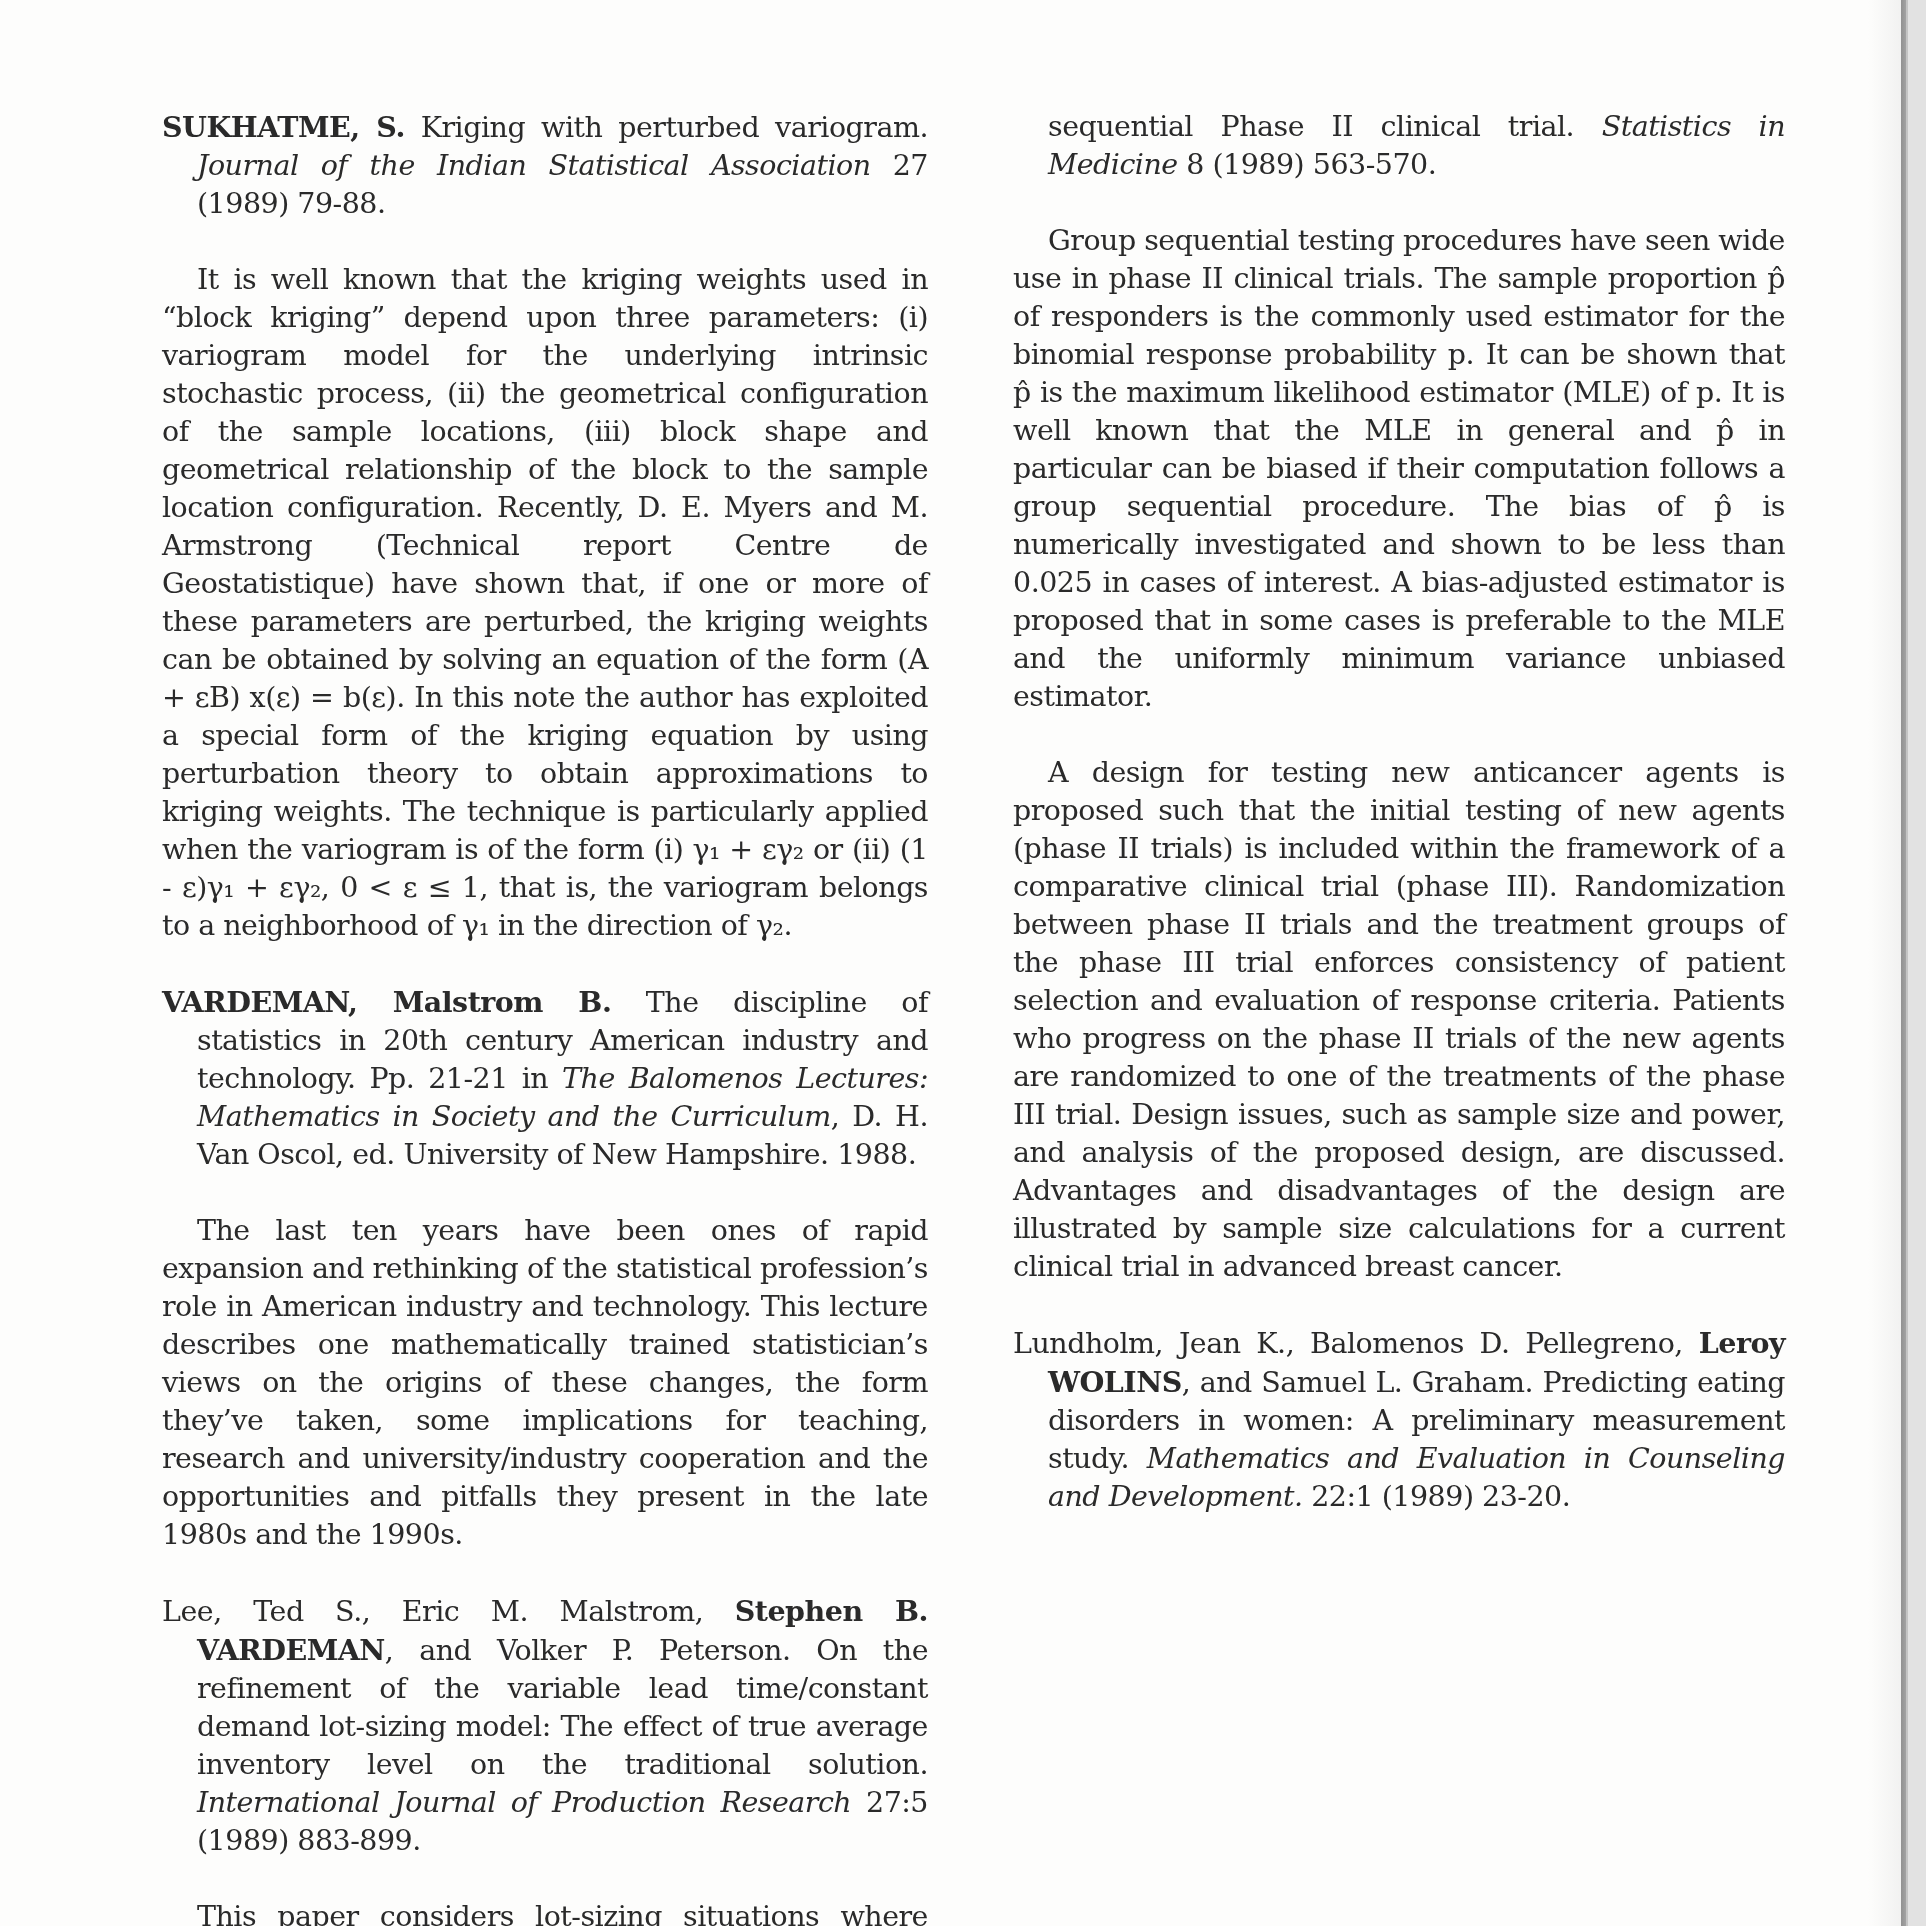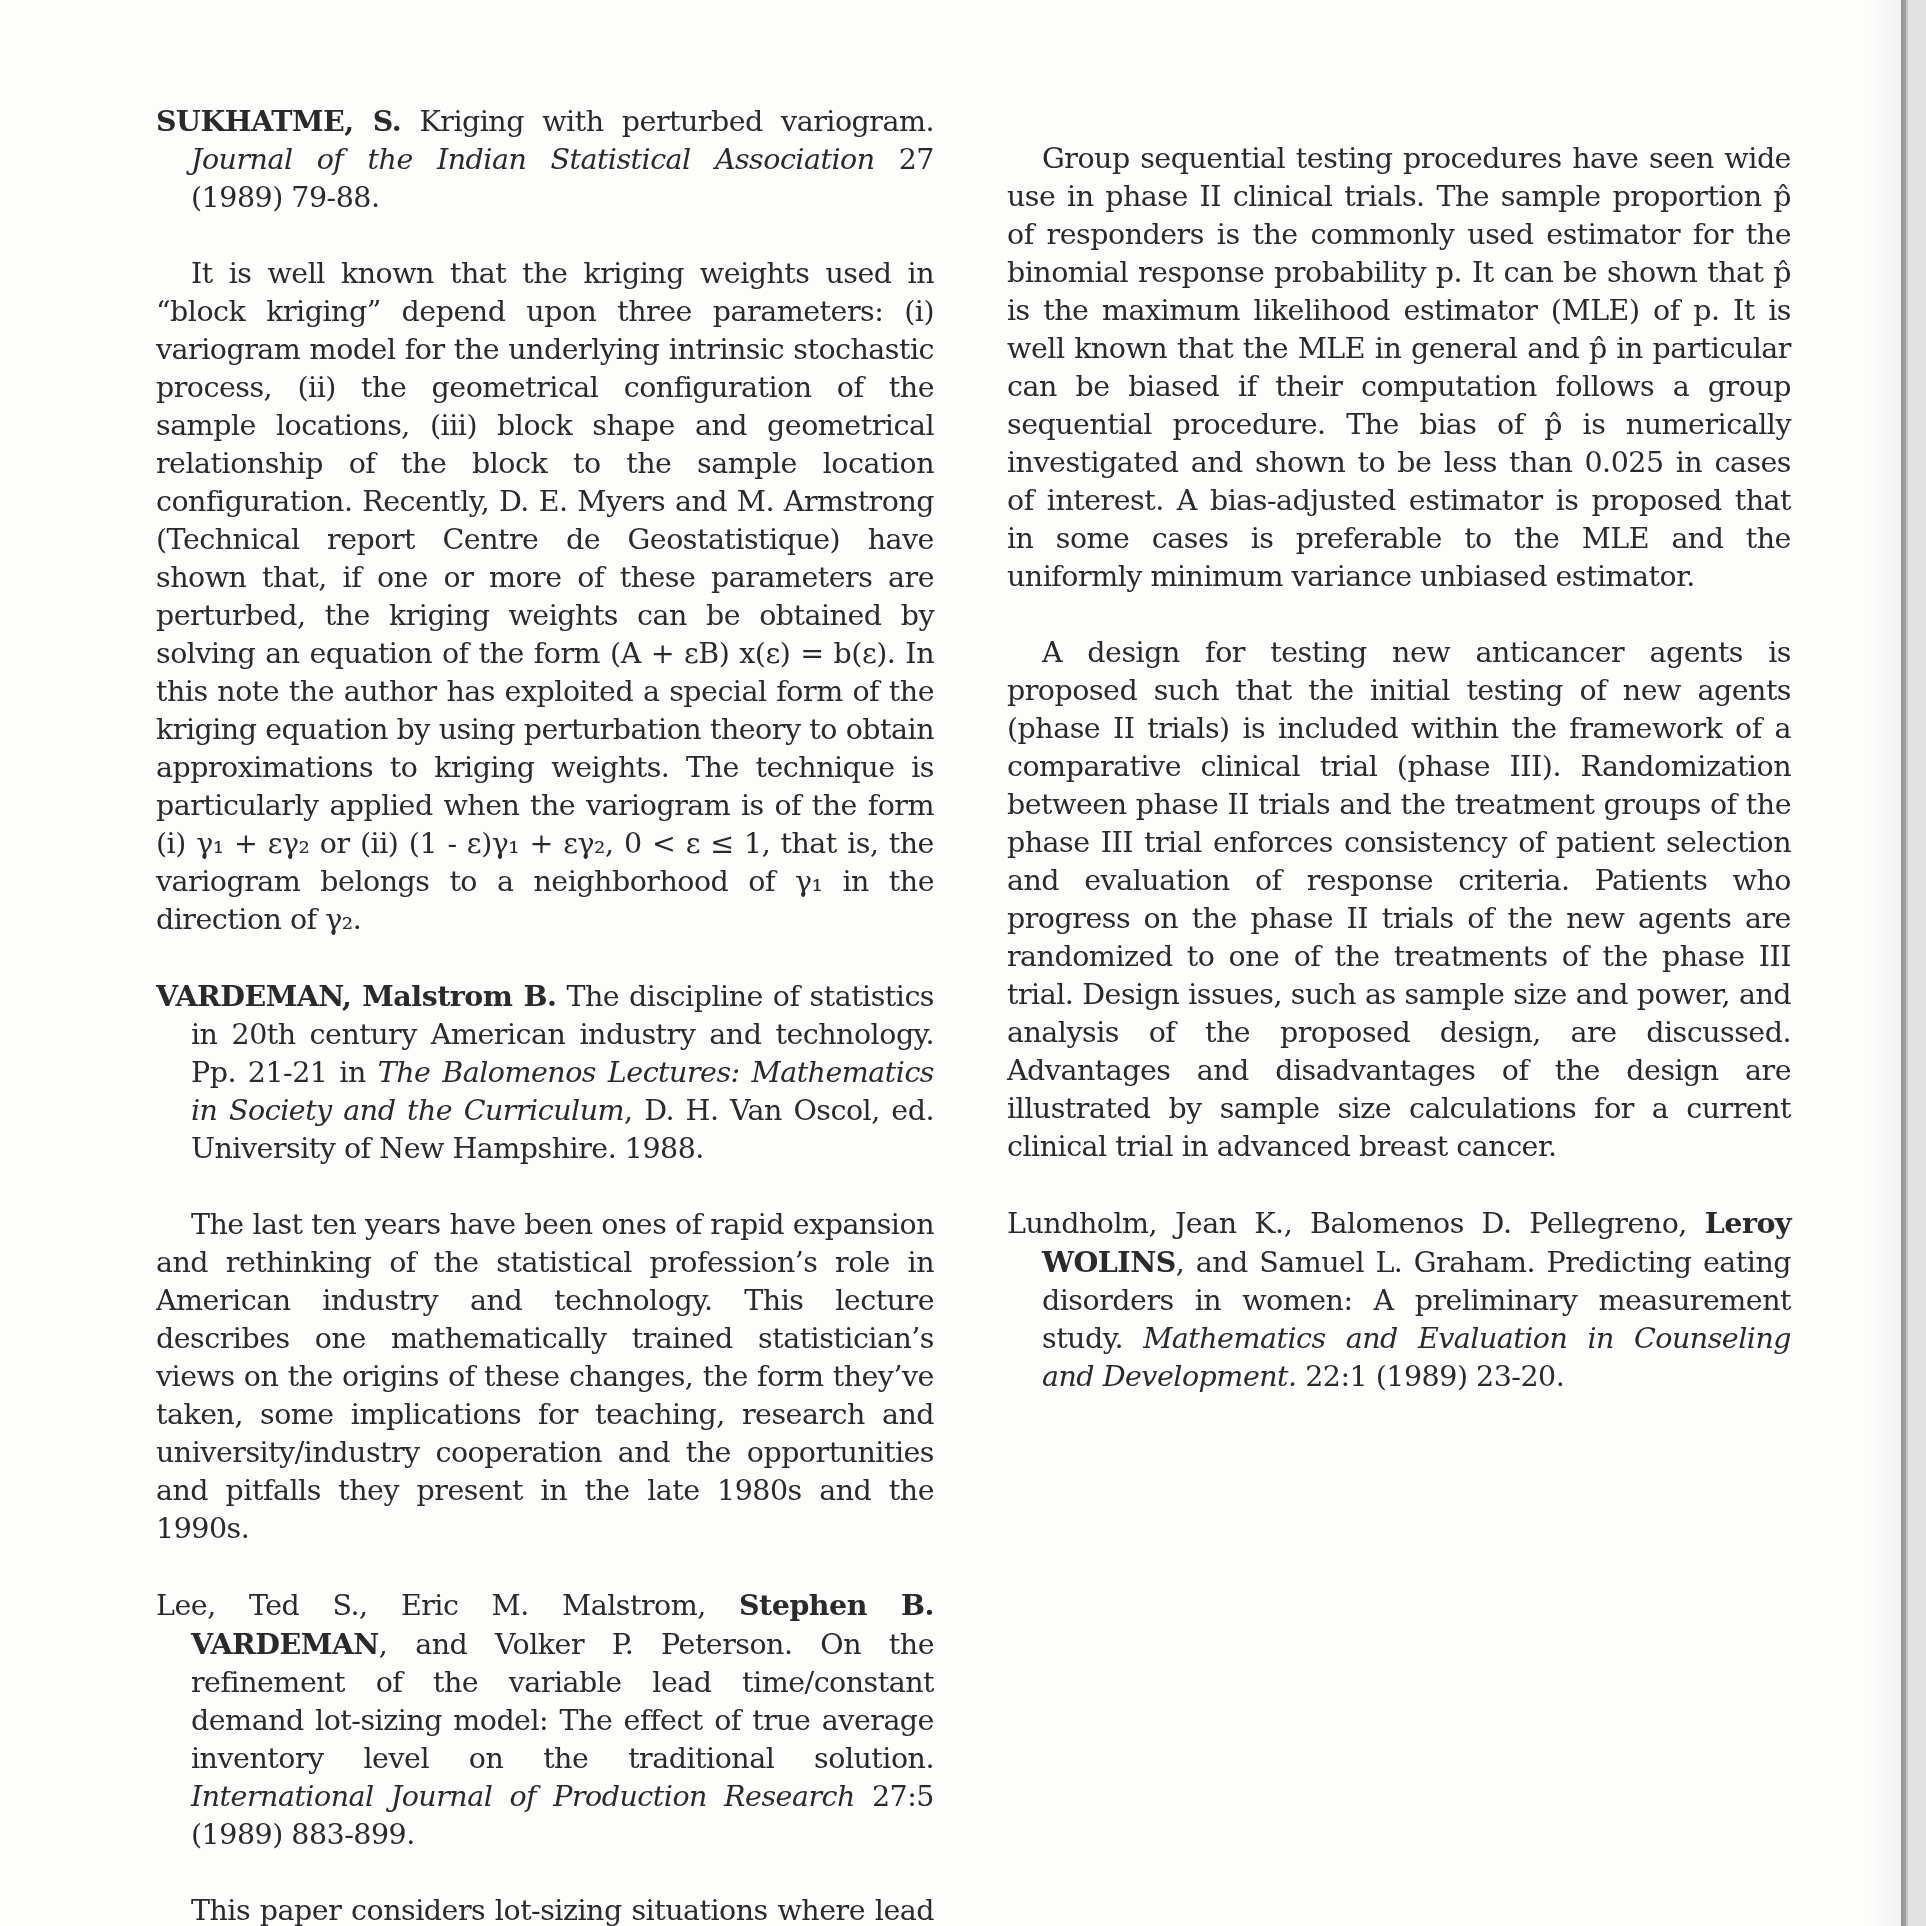--- a/index.html
+++ b/index.html
@@ -45,21 +45,21 @@
       top: 102px;
       width: 778px;
       font-size: 28.5px;
       line-height: 38px;
       text-align: justify;
       letter-spacing: -0.5px;
     }
     .col-left { left: 156px; }
     .col-right { left: 1007px; width: 784px; }
 
-    .entry { margin: 0; }
+    .entry { margin: 6px; }
     .citation {
       padding-left: 35px;
       text-indent: -35px;
       margin: 0;
     }
     .abstract {
       text-indent: 35px;
       margin: 38px 0 38px 0;
     }
     .entry.continued .citation {
@@ -81,20 +81,21 @@
         <p class="citation"><span class="b">VARDEMAN, Malstrom B.</span><span> The discipline of statistics in 20th century American industry and technology. Pp. 21-21 in </span><span class="i">The Balomenos Lectures: Mathematics in Society and the Curriculum</span><span>, D. H. Van Oscol, ed. University of New Hampshire. 1988.</span></p>
         <p class="abstract">The last ten years have been ones of rapid expansion and rethinking of the statistical profession’s role in American industry and technology. This lecture describes one mathematically trained statistician’s views on the origins of these changes, the form they’ve taken, some implications for teaching, research and university/industry cooperation and the opportunities and pitfalls they present in the late 1980s and the 1990s.</p>
       </div>
       <div class="entry">
         <p class="citation"><span>Lee, Ted S., Eric M. Malstrom, </span><span class="b">Stephen B. VARDEMAN</span><span>, and Volker P. Peterson. On the refinement of the variable lead time/constant demand lot-sizing model: The effect of true average inventory level on the traditional solution. </span><span class="i">International Journal of Production Research</span><span> 27:5 (1989) 883-899.</span></p>
         <p class="abstract">This paper considers lot-sizing situations where lead time is allowed to vary in accordance with a known, discrete probability distribution. The demand during lead time is assumed to be constant. This paper refines the traditional analysis approach by redefining the base average inventory to account for lower average values under conditions of stockouts. An inventory-level correction factor is introduced that results in order quantity polynomials. Differences in lot-sizing policies between the two methods are enumerated, as are conditions where the two approaches yield approximately the same results.</p>
       </div>
     </div>
   <div class="column col-right">
       <div class="entry continued">
+        <p class="citation"><span>sequential Phase II clinical trial. </span><span class="i">Statistics in Medicine</span><span> 8 (1989) 563-570.</span></p>
         <p class="abstract">Group sequential testing procedures have seen wide use in phase II clinical trials. The sample proportion p̂ of responders is the commonly used estimator for the binomial response probability p. It can be shown that p̂ is the maximum likelihood estimator (MLE) of p. It is well known that the MLE in general and p̂ in particular can be biased if their computation follows a group sequential procedure. The bias of p̂ is numerically investigated and shown to be less than 0.025 in cases of interest. A bias-adjusted estimator is proposed that in some cases is preferable to the MLE and the uniformly minimum variance unbiased estimator.</p>
       </div>
       <div class="entry">
         <p class="abstract">A design for testing new anticancer agents is proposed such that the initial testing of new agents (phase II trials) is included within the framework of a comparative clinical trial (phase III). Randomization between phase II trials and the treatment groups of the phase III trial enforces consistency of patient selection and evaluation of response criteria. Patients who progress on the phase II trials of the new agents are randomized to one of the treatments of the phase III trial. Design issues, such as sample size and power, and analysis of the proposed design, are discussed. Advantages and disadvantages of the design are illustrated by sample size calculations for a current clinical trial in advanced breast cancer.</p>
       </div>
       <div class="entry">
         <p class="citation"><span>Lundholm, Jean K., Balomenos D. Pellegreno, </span><span class="b">Leroy WOLINS</span><span>, and Samuel L. Graham. Predicting eating disorders in women: A preliminary measurement study. </span><span class="i">Mathematics and Evaluation in Counseling and Development.</span><span> 22:1 (1989) 23-20.</span></p>
       </div>
     </div>
 

